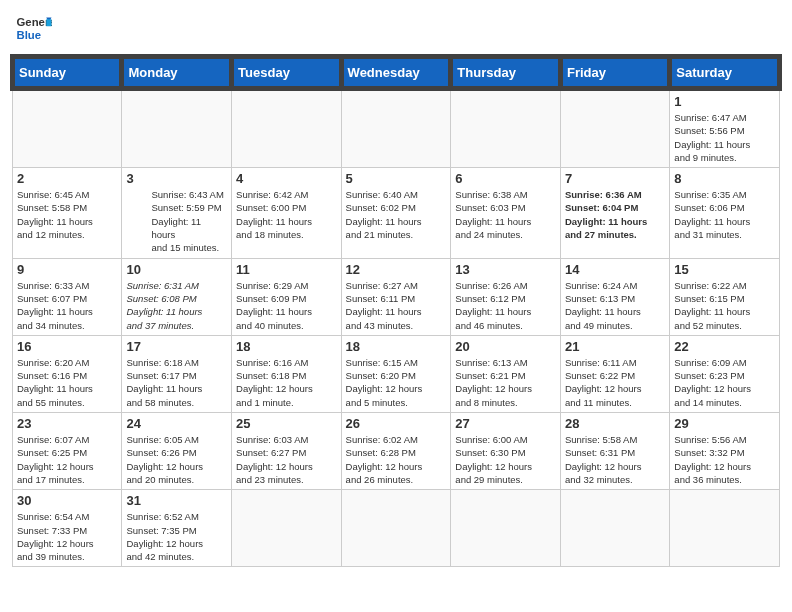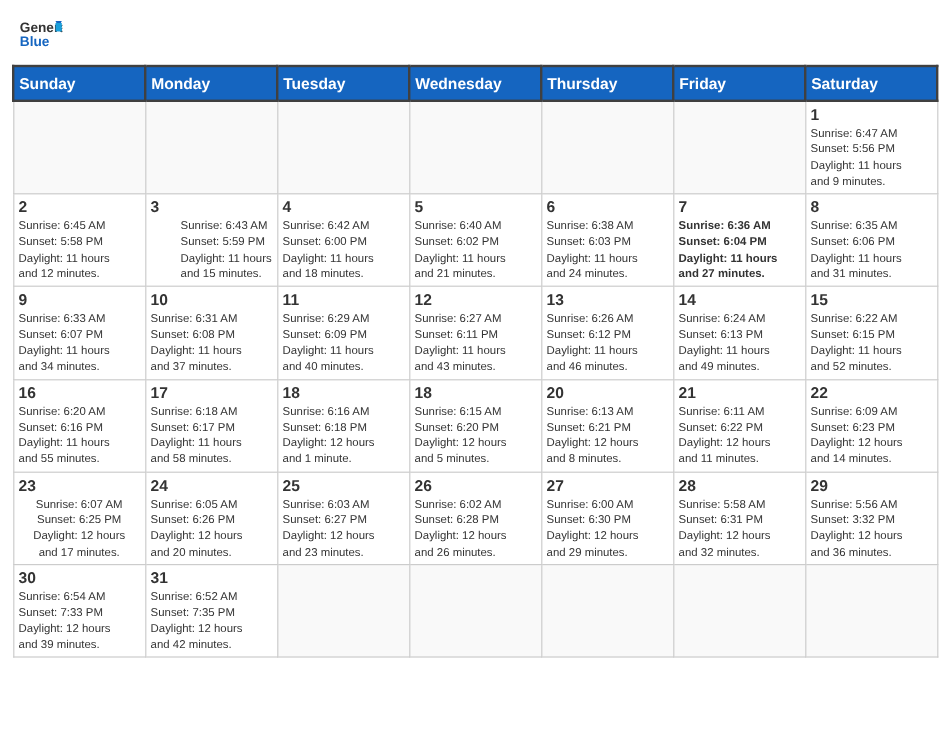--- a/index.html
+++ b/index.html
@@ -42,21 +42,21 @@
       width: 100%;
       border-collapse: collapse;
       border: 1px solid #ccc;
     }
     .calendar th {
       background-color: #1565c0;
       color: #fff;
       font-size: 13px;
       padding: 6px 4px;
       text-align: left;
-      border: 2px solid #404040;
+      border: 5px solid #404040;
     }
     .calendar td {
       border: 1px solid #ccc;
       vertical-align: top;
       padding: 3px 4px;
       font-size: 10px;
       color: #333;
       width: 110px;
       min-height: 70px;
       background: #fff;
@@ -180,21 +180,21 @@
       <tr>
         <td>
           <span class="day-number">9</span>
           <div class="day-info" style="white-space: pre-line;">Sunrise: 6:33 AM
 Sunset: 6:07 PM
 Daylight: 11 hours
 and 34 minutes.</div>
         </td>
         <td>
           <span class="day-number">10</span>
-          <div class="day-info" style="white-space: pre-line;">Sunrise: 6:31 AM
+          <div class="day-info" style="white-space: pre-line; font-style: italic;">Sunrise: 6:31 AM
 Sunset: 6:08 PM
 Daylight: 11 hours
 and 37 minutes.</div>
         </td>
         <td>
           <span class="day-number">11</span>
           <div class="day-info" style="white-space: pre-line;">Sunrise: 6:29 AM
 Sunset: 6:09 PM
 Daylight: 11 hours
 and 40 minutes.</div>
@@ -275,21 +275,21 @@
           <span class="day-number">22</span>
           <div class="day-info" style="white-space: pre-line;">Sunrise: 6:09 AM
 Sunset: 6:23 PM
 Daylight: 12 hours
 and 14 minutes.</div>
         </td>
       </tr>
       <tr>
         <td>
           <span class="day-number">23</span>
-          <div class="day-info" style="white-space: pre-line; text-align: center;">Sunrise: 6:07 AM
+          <div class="day-info" style="white-space: pre-line;">Sunrise: 6:07 AM
 Sunset: 6:25 PM
 Daylight: 12 hours
 and 17 minutes.</div>
         </td>
         <td>
           <span class="day-number">24</span>
           <div class="day-info" style="white-space: pre-line;">Sunrise: 6:05 AM
 Sunset: 6:26 PM
 Daylight: 12 hours
 and 20 minutes.</div>

